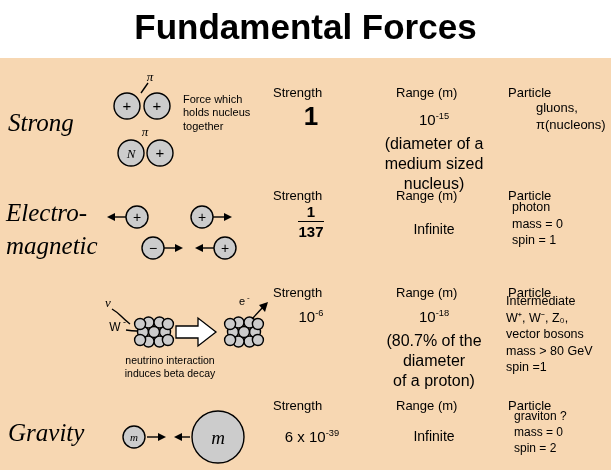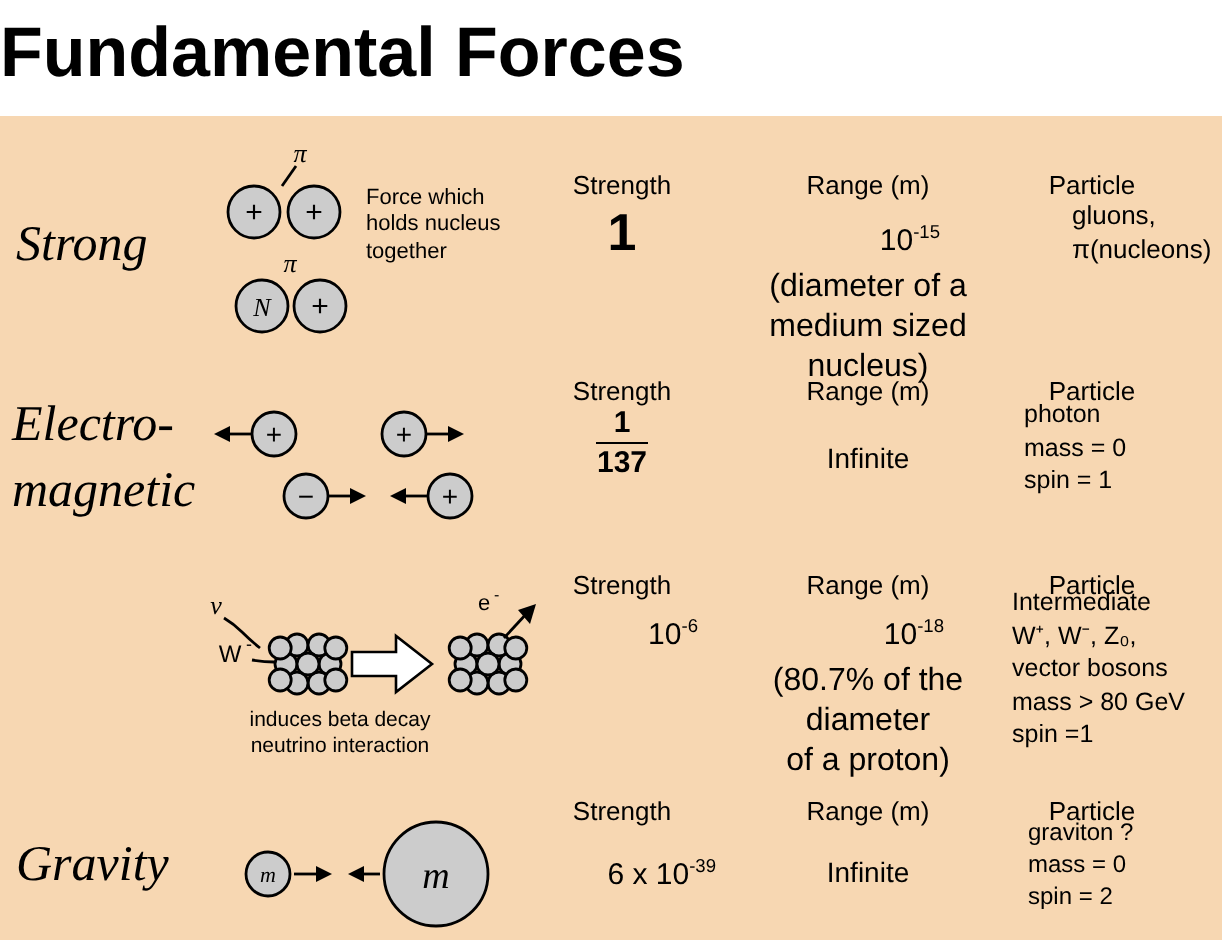--- a/index.html
+++ b/index.html
@@ -1,24 +1,24 @@
 <!DOCTYPE html>
 <html><head>
 <meta charset="utf-8">
 <style>
   *{margin:0;padding:0;box-sizing:border-box}
   html,body{background:#888}
   #stage{position:relative;width:611px;height:470px;background:#ffffff;overflow:hidden;
          font-family:"Liberation Sans",sans-serif;color:#000;margin:0 auto}
   .abs{position:absolute}
   .bg{position:absolute;left:0;top:58px;width:611px;height:412px;background:#f7d7b2}
-  .title{left:0;top:7px;width:611px;font-size:35px;font-weight:bold}
-  .hdr{font-size:13px;text-align:center;width:76px}
+  .title{left:0;top:7px;width:611px;text-align:center;font-size:35px;font-weight:bold}
+  .hdr{font-size:13px;width:76px}
   .force{font-family:"Liberation Serif",serif;font-style:italic;font-size:25px}
-  .val{font-size:15px;text-align:right}
+  .val{font-size:15px;text-align:center}
   .val14{font-size:14px;text-align:center}
   .big1{font-size:26px;font-weight:bold;text-align:center}
   .note{font-size:16px;text-align:center;line-height:1.25}
   .note span{display:block}
   .pcell{font-size:12.5px;line-height:1.32}
   .pcell span{display:block}
   .cap{font-size:11px;line-height:1.22}
   .cap2{font-size:10.5px;line-height:1.25;text-align:center}
   .cap2 span{display:block}
   sup{font-size:0.62em}
@@ -159,22 +159,22 @@
       <circle class="shape" cx="0" cy="0" r="5.5"></circle>
     </g>
 
     <line x1="160" y1="27" x2="172" y2="14"></line>
     <polygon class="head" points="176,10 167,13 173,20"></polygon>
     <text x="150" y="13" font-size="11" text-anchor="middle">e</text>
     <text x="155" y="8" font-size="8">-</text>
   </svg>
 
   <div class="abs cap2" style="left:105px;top:354px;width:130px">
+    <span>neutrino interaction</span>
     <span>induces beta decay</span>
-    <span>neutrino interaction</span>
   </div>
 
   <div class="abs val" style="left:273px;top:308px;width:76px"><span>10</span><sup>-6</sup></div>
 
   <div class="abs val" style="left:396px;top:308px;width:76px"><span>10</span><sup>-18</sup></div>
   <div class="abs note" style="left:378px;top:331px;width:112px">
     <span>(80.7% of the diameter</span>
     <span>of a proton)</span>
   </div>
 

